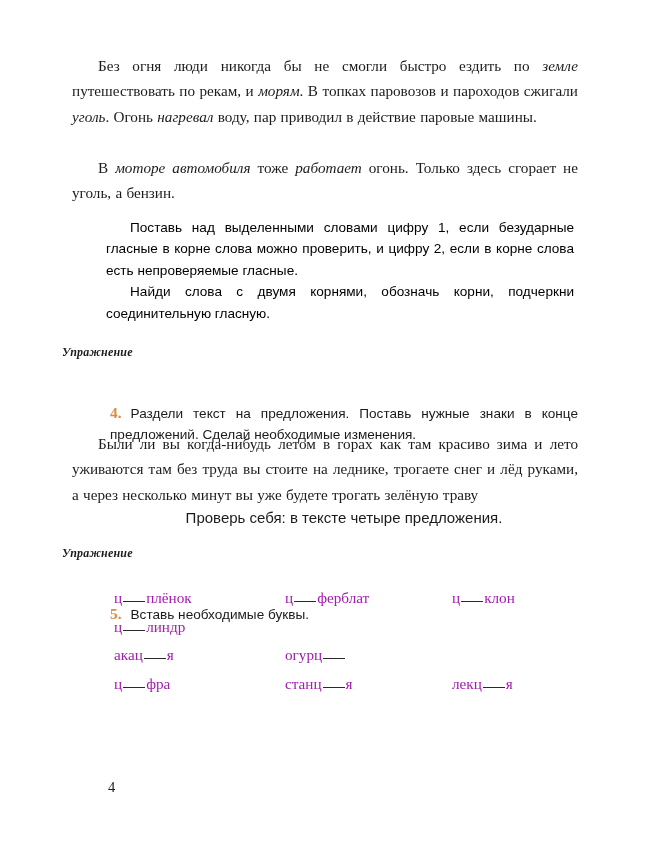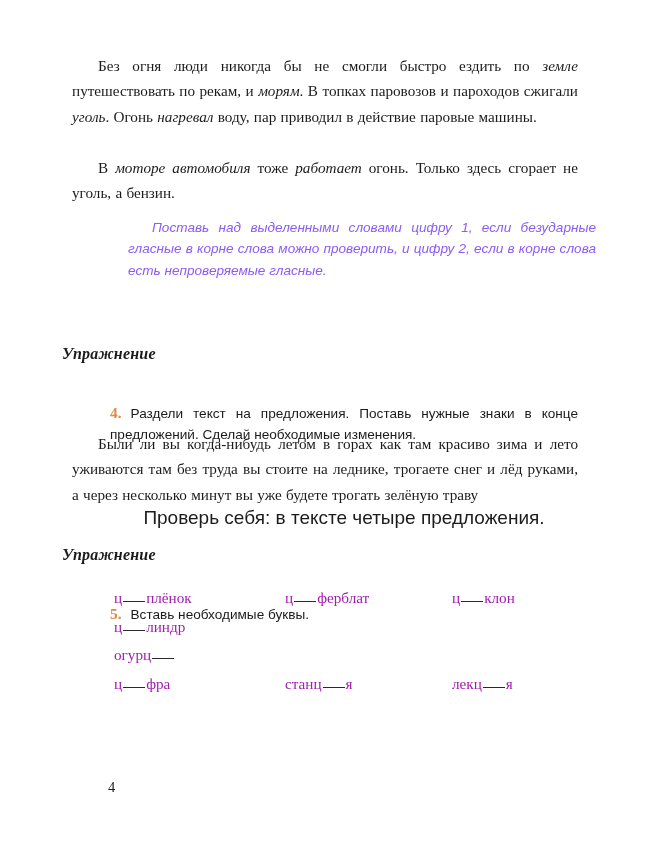--- a/index.html
+++ b/index.html
@@ -42,44 +42,43 @@
   .serif-par.last-ragged {
     text-align: justify;
   }
   .serif-par i {
     font-style: italic;
   }
 
   
   .sans-block {
     position: absolute;
-    left: 128px;
+    left: 106px;
     width: 468px;
     font-family: "Liberation Sans", "DejaVu Sans", sans-serif;
     font-size: 13.6px;
     line-height: 21.4px;
     text-align: justify;
     text-justify: inter-word;
-    color: #8b5cf6;
-    font-style: italic;
+    color: #000000;
   }
   .sans-block p {
     margin: 0;
     text-indent: 24px;
     text-align: justify;
   }
 
   
   .kicker {
     position: absolute;
     left: 62px;
     font-family: "Liberation Serif", "DejaVu Serif", serif;
     font-style: italic;
     font-weight: bold;
-    font-size: 16px;
+    font-size: 12px;
     letter-spacing: 0.2px;
     color: #1b1b1b;
   }
 
   
   .ex-body {
     position: absolute;
     left: 110px;
     width: 468px;
     font-family: "Liberation Sans", "DejaVu Sans", sans-serif;
@@ -98,21 +97,21 @@
     font-family: "Liberation Serif", "DejaVu Serif", serif;
     padding-right: 9px;
   }
 
   
   .center-sans {
     position: absolute;
     left: 110px;
     width: 468px;
     font-family: "Liberation Sans", "DejaVu Sans", sans-serif;
-    font-size: 19px;
+    font-size: 15px;
     line-height: 21.4px;
     text-align: center;
     color: #1b1b1b;
   }
 
   
   .word-grid {
     position: absolute;
     left: 114px;
     top: 588px;
@@ -156,20 +155,21 @@
 <body>
 
 <div class="page">
 
   <div class="serif-par" style="top:53px;"><span>Без огня люди никогда бы не смогли быстро ездить по </span><i>земле</i><span> путешествовать по рекам, и </span><i>морям</i><span>. В топках паровозов и пароходов сжигали </span><i>уголь</i><span>. Огонь </span><i>нагревал</i><span> воду, пар приводил в действие паровые машины.</span></div>
 
   <div class="serif-par" style="top:155px;"><span>В </span><i>моторе автомобиля</i><span> тоже </span><i>работает</i><span> огонь. Только здесь сгорает не уголь, а бензин.</span></div>
 
   <div class="sans-block" style="top:217px;">
     <p>Поставь над выделенными словами цифру 1, если безударные гласные в корне слова можно проверить, и цифру 2, если в корне слова есть непроверяемые гласные.</p>
+    <p>Найди слова с двумя корнями, обозначь корни, подчеркни соединительную гласную.</p>
   </div>
 
   <div class="kicker" style="top:345px;">Упражнение</div>
 
   <div class="ex-body" style="top:358px;">
     <p><span class="ex-num">4.</span><span>Раздели текст на предложения. Поставь нужные знаки в конце предложений. Сделай необходимые изменения.</span></p>
   </div>
 
   <div class="serif-par last-ragged" style="top:431px;">Были ли вы когда-нибудь летом в горах как там красиво зима и лето уживаются там без труда вы стоите на леднике, трогаете снег и лёд руками, а через несколько минут вы уже будете трогать зелёную траву</div>
 
@@ -184,20 +184,21 @@
   <div class="word-grid" id="word-grid">
       <div class="wg-row">
         <div class="wg-cell wg-c1"><span>ц</span><span class="blank"></span><span>плёнок</span></div>
         <div class="wg-cell wg-c2"><span>ц</span><span class="blank"></span><span>ферблат</span></div>
         <div class="wg-cell wg-c3"><span>ц</span><span class="blank"></span><span>клон</span></div>
       </div>
       <div class="wg-row">
         <div class="wg-cell wg-c3"><span>ц</span><span class="blank"></span><span>линдр</span></div>
       </div>
       <div class="wg-row">
+        <div class="wg-cell wg-c1"><span>акац</span><span class="blank"></span><span>я</span></div>
         <div class="wg-cell wg-c3"><span>огурц</span><span class="blank"></span></div>
       </div>
       <div class="wg-row">
         <div class="wg-cell wg-c1"><span>ц</span><span class="blank"></span><span>фра</span></div>
         <div class="wg-cell wg-c2"><span>станц</span><span class="blank"></span><span>я</span></div>
         <div class="wg-cell wg-c3"><span>лекц</span><span class="blank"></span><span>я</span></div>
       </div>
     </div>
 
   <div class="folio">4</div>

